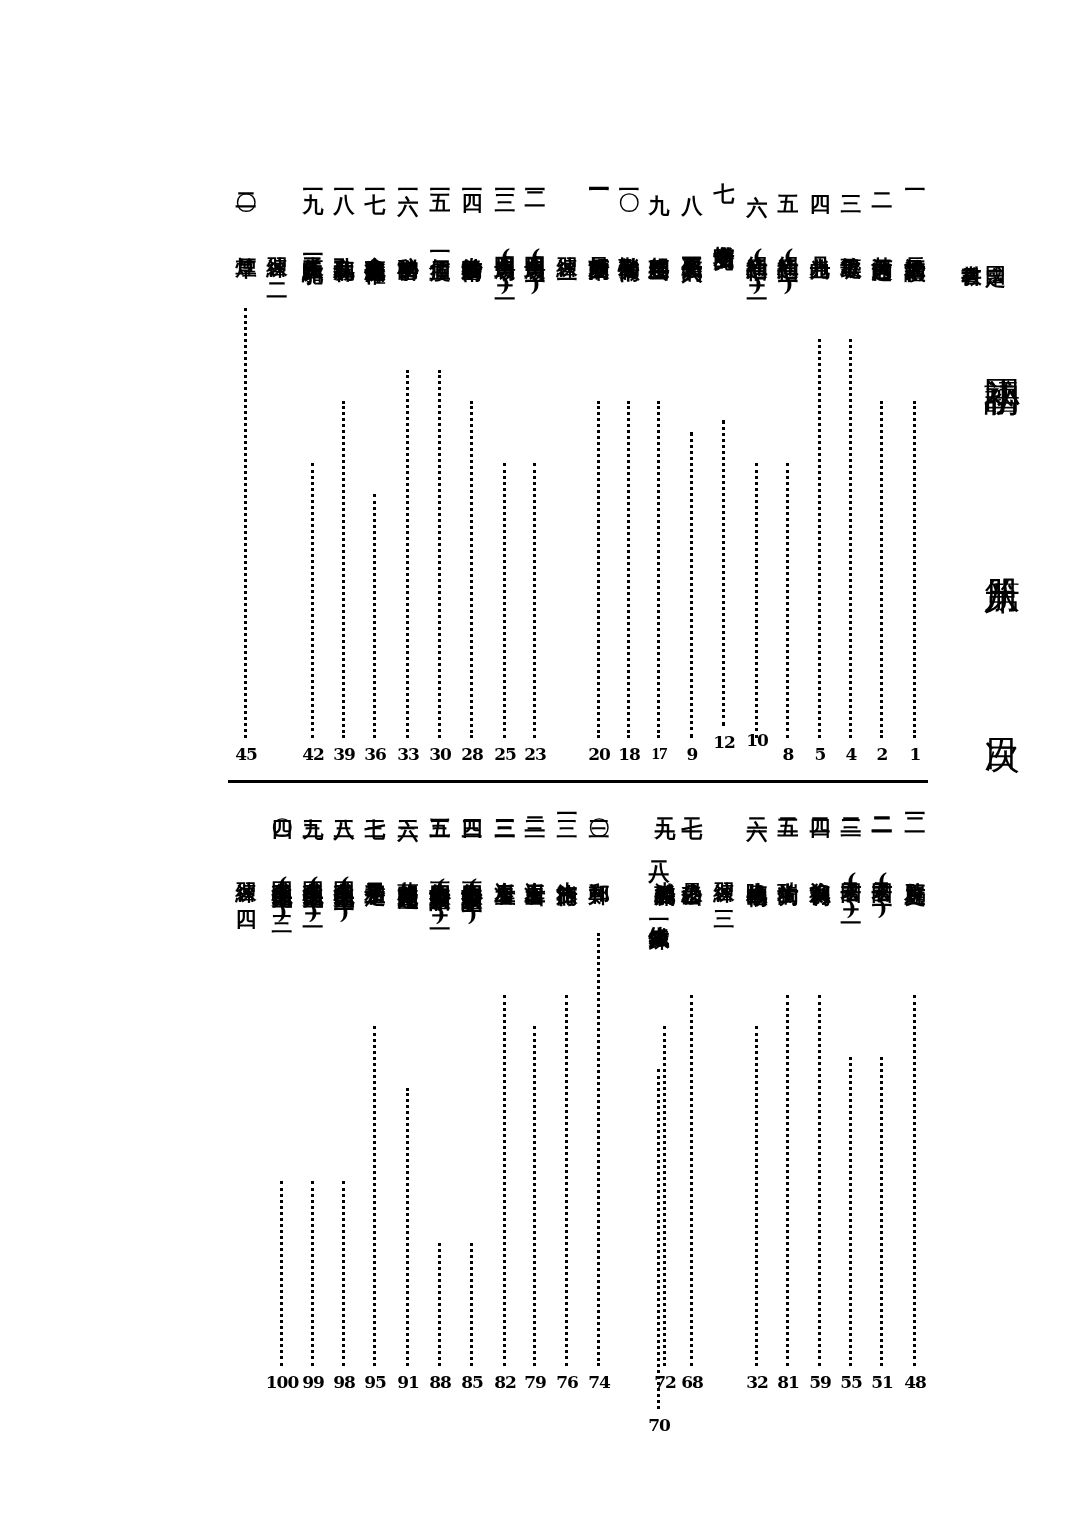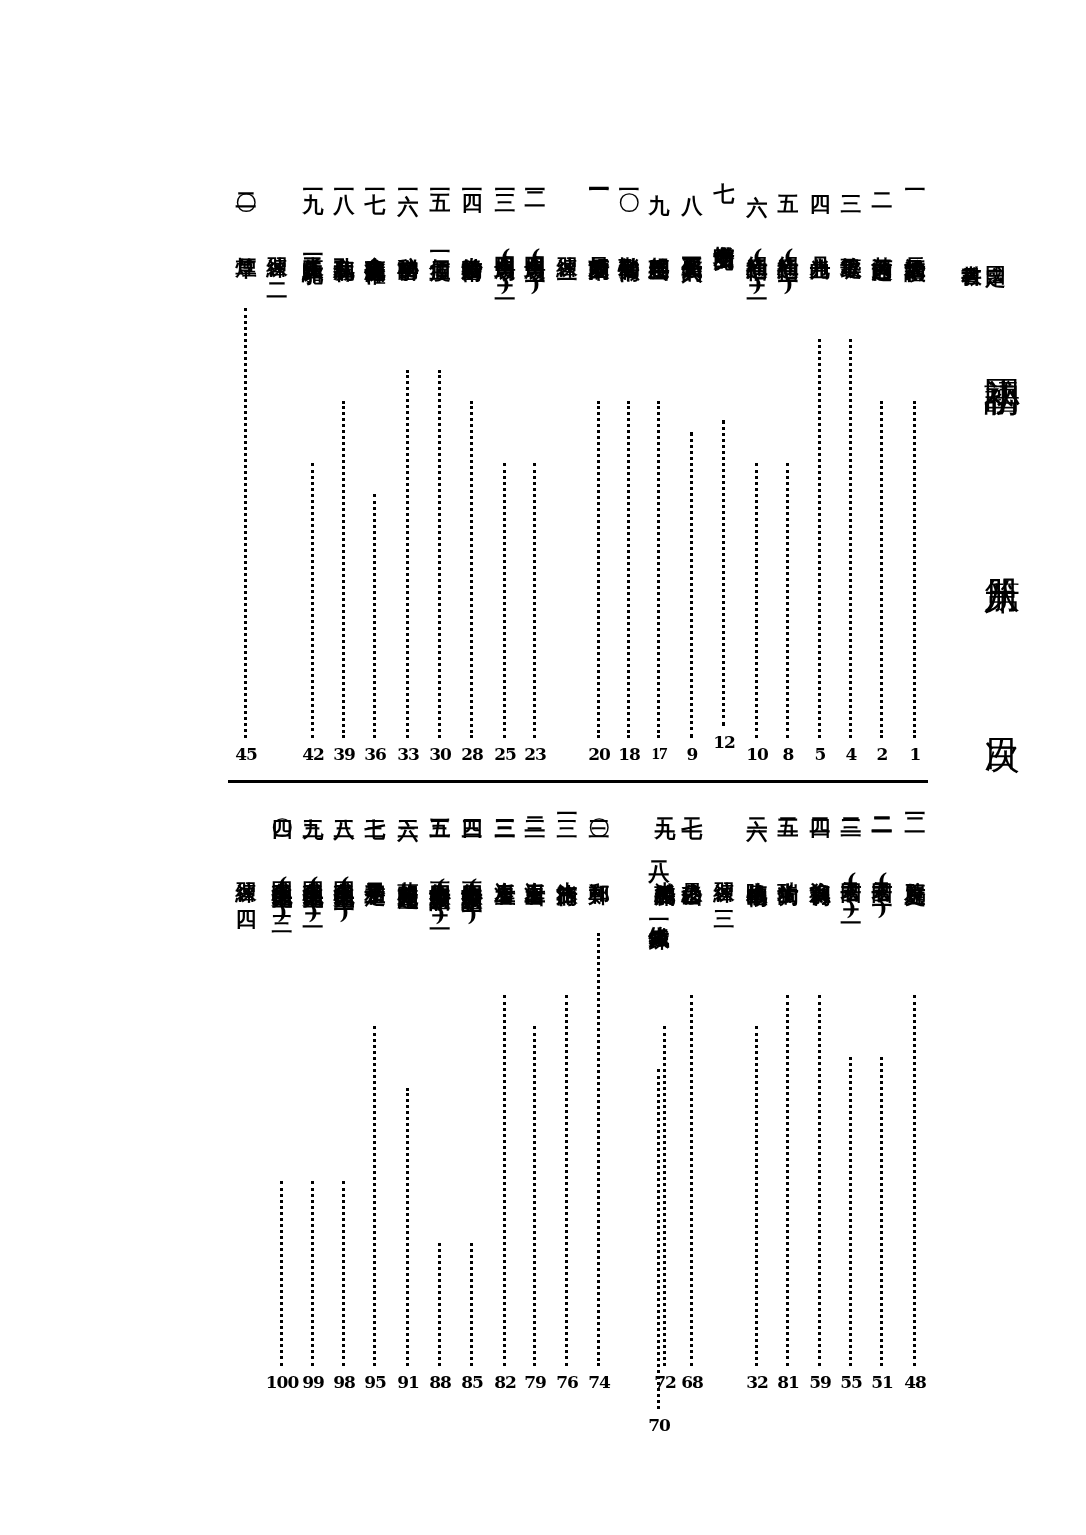--- a/index.html
+++ b/index.html
@@ -59,21 +59,21 @@
       <div class="col" style="left: 773px; top: 178px; height: 596px;">
         <div class="num">五</div>
         <div class="title" style="top: 62px;">紐約通信(一)</div>
         <div class="dots" style="top: 285px; height: 275px;"></div>
         <div class="pg" style="top: 566px;">8</div>
       </div>
       <div class="col" style="left: 742px; top: 178px; height: 596px;">
         <div class="num">六</div>
         <div class="title" style="top: 62px;">紐約通信(二)</div>
         <div class="dots" style="top: 285px; height: 275px;"></div>
-        <div class="pg" style="top: 566px;">10</div>
+        <div class="pg" style="top: 552px;">10</div>
       </div>
       <div class="col" style="left: 709px; top: 166px; height: 596px;">
         <div class="num">七</div>
         <div class="title" style="top: 62px;">守燈塔的女兒</div>
         <div class="dots" style="top: 254px; height: 306px;"></div>
         <div class="pg" style="top: 566px;">12</div>
       </div>
       <div class="col" style="left: 677px; top: 178px; height: 596px;">
         <div class="num">八</div>
         <div class="title" style="top: 62px;">不要工錢的人</div>

